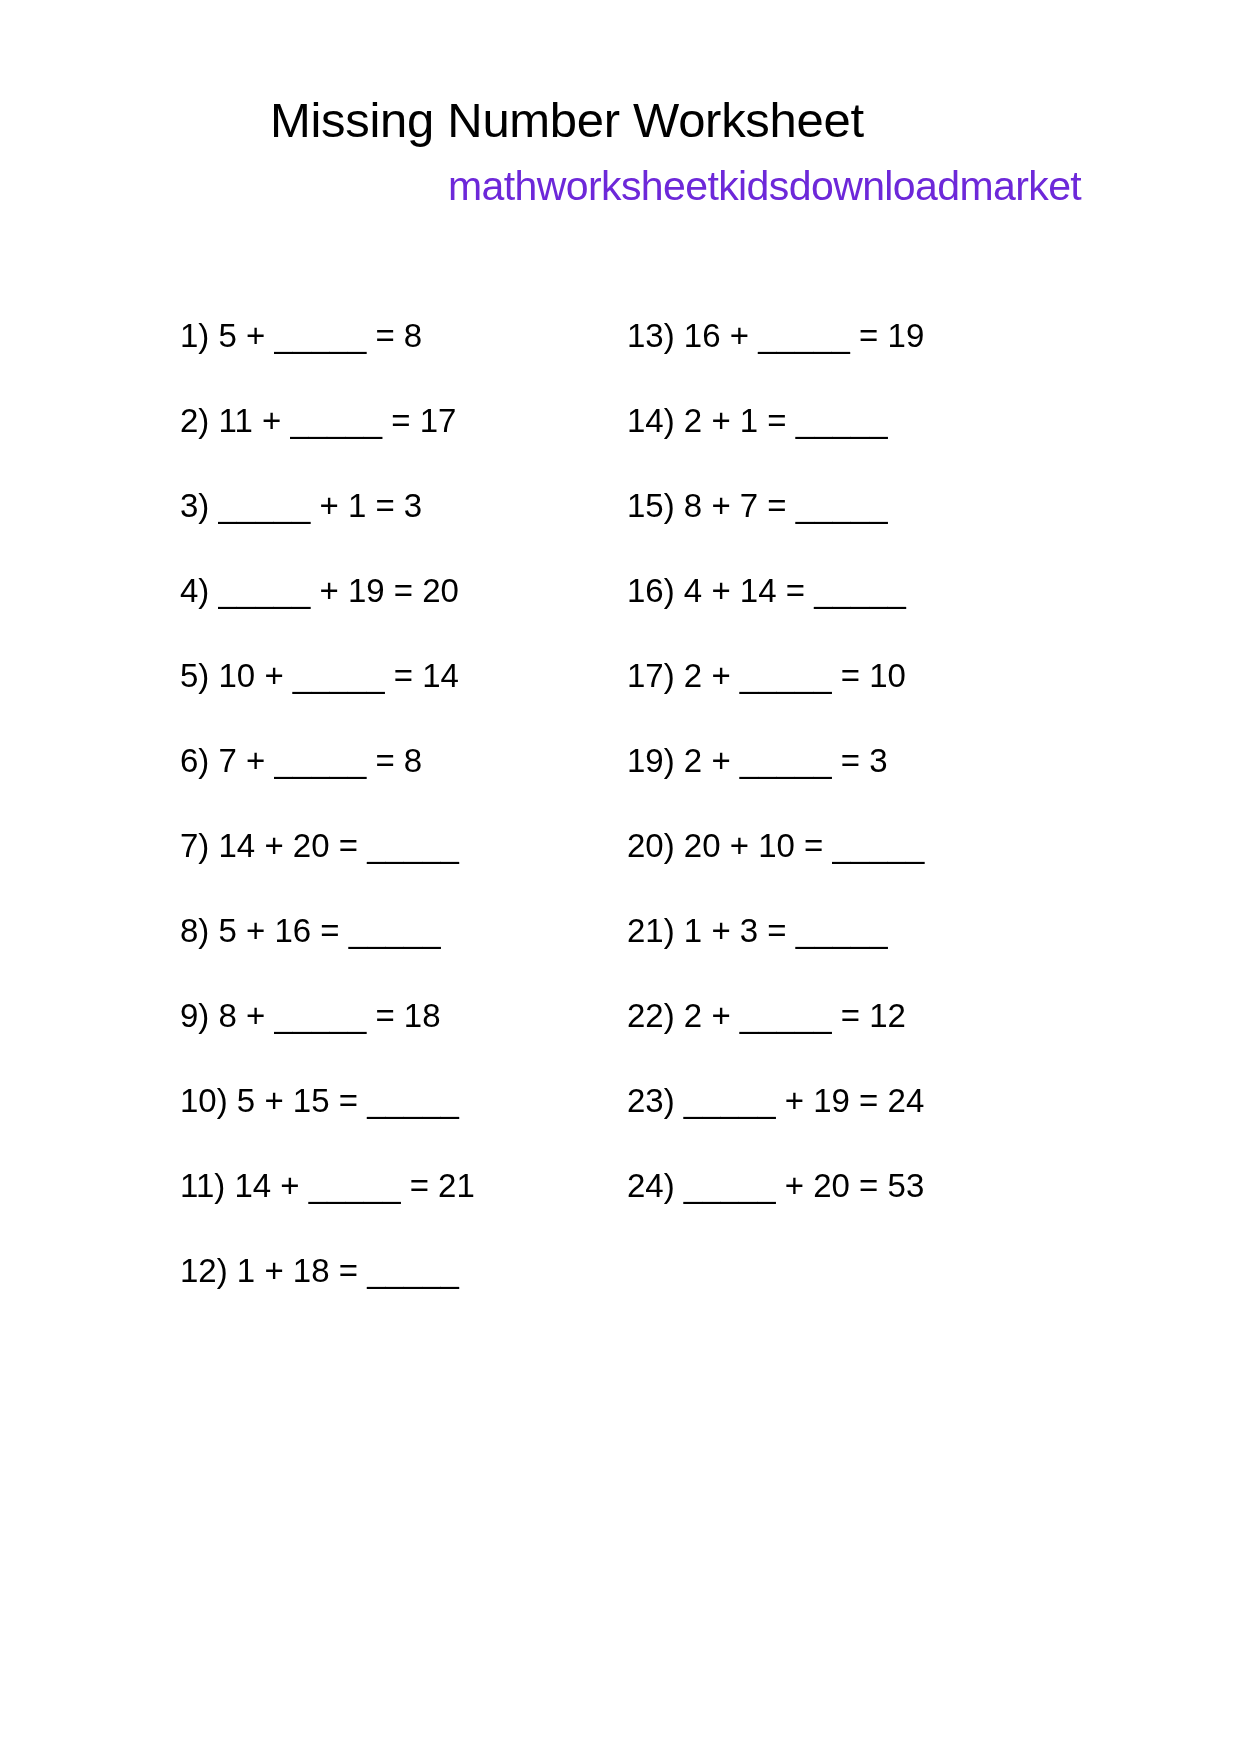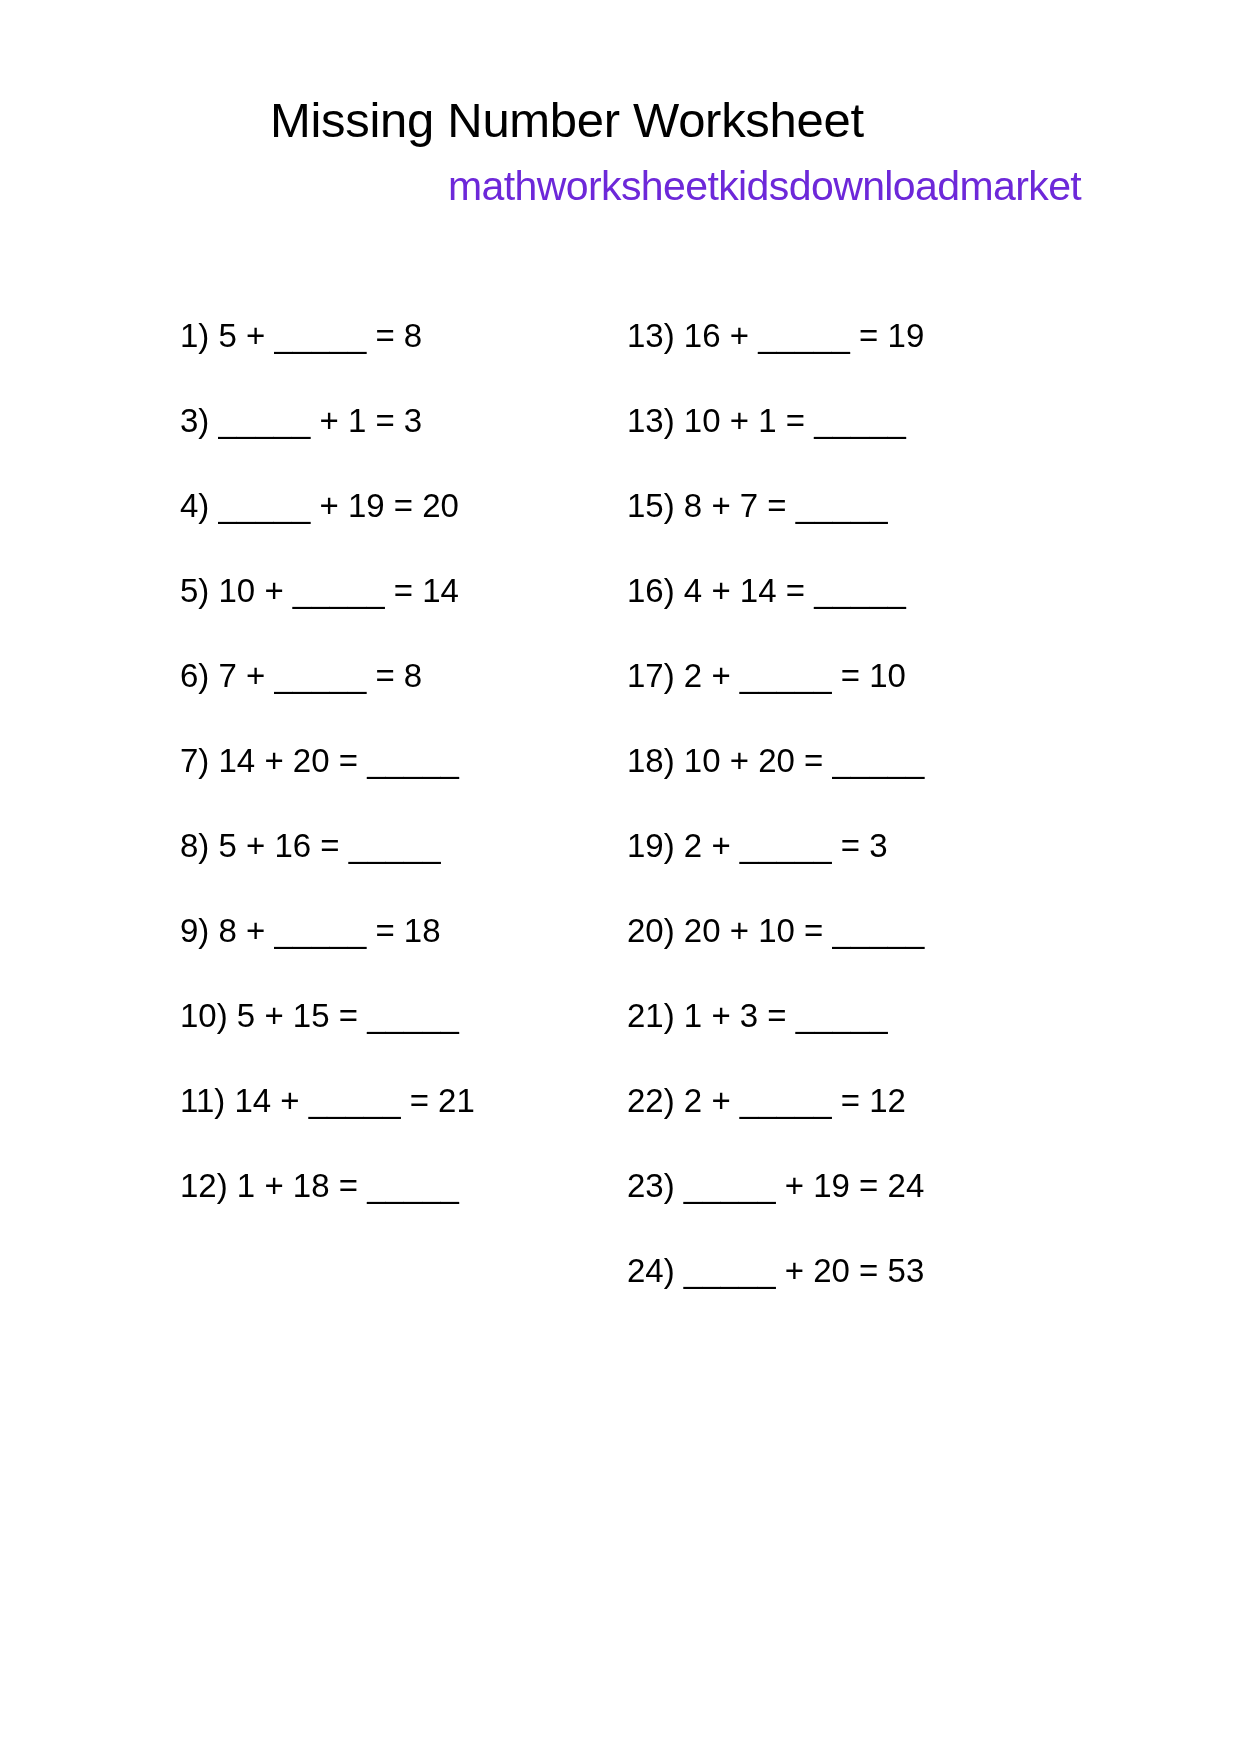--- a/index.html
+++ b/index.html
@@ -49,38 +49,38 @@
     }
   </style>
 </head>
 <body>
 
 <div class="title">Missing Number Worksheet</div>
 <div class="subtitle">mathworksheetkidsdownloadmarket</div>
 
 <div class="column col-left">
   <div class="problem">1) 5 + _____ = 8</div>
+  <div class="problem">2) 11 + _____ = 17</div>
   <div class="problem">3) _____ + 1 = 3</div>
   <div class="problem">4) _____ + 19 = 20</div>
   <div class="problem">5) 10 + _____ = 14</div>
   <div class="problem">6) 7 + _____ = 8</div>
   <div class="problem">7) 14 + 20 = _____</div>
   <div class="problem">8) 5 + 16 = _____</div>
   <div class="problem">9) 8 + _____ = 18</div>
   <div class="problem">10) 5 + 15 = _____</div>
   <div class="problem">11) 14 + _____ = 21</div>
   <div class="problem">12) 1 + 18 = _____</div>
 </div>
 
 <div class="column col-right">
   <div class="problem">13) 16 + _____ = 19</div>
-  <div class="problem">13) 10 + 1 = _____</div>
+  <div class="problem">14) 2 + 1 = _____</div>
   <div class="problem">15) 8 + 7 = _____</div>
   <div class="problem">16) 4 + 14 = _____</div>
   <div class="problem">17) 2 + _____ = 10</div>
-  <div class="problem">18) 10 + 20 = _____</div>
   <div class="problem">19) 2 + _____ = 3</div>
   <div class="problem">20) 20 + 10 = _____</div>
   <div class="problem">21) 1 + 3 = _____</div>
   <div class="problem">22) 2 + _____ = 12</div>
   <div class="problem">23) _____ + 19 = 24</div>
   <div class="problem">24) _____ + 20 = 53</div>
 </div>
 
 </body></html>

